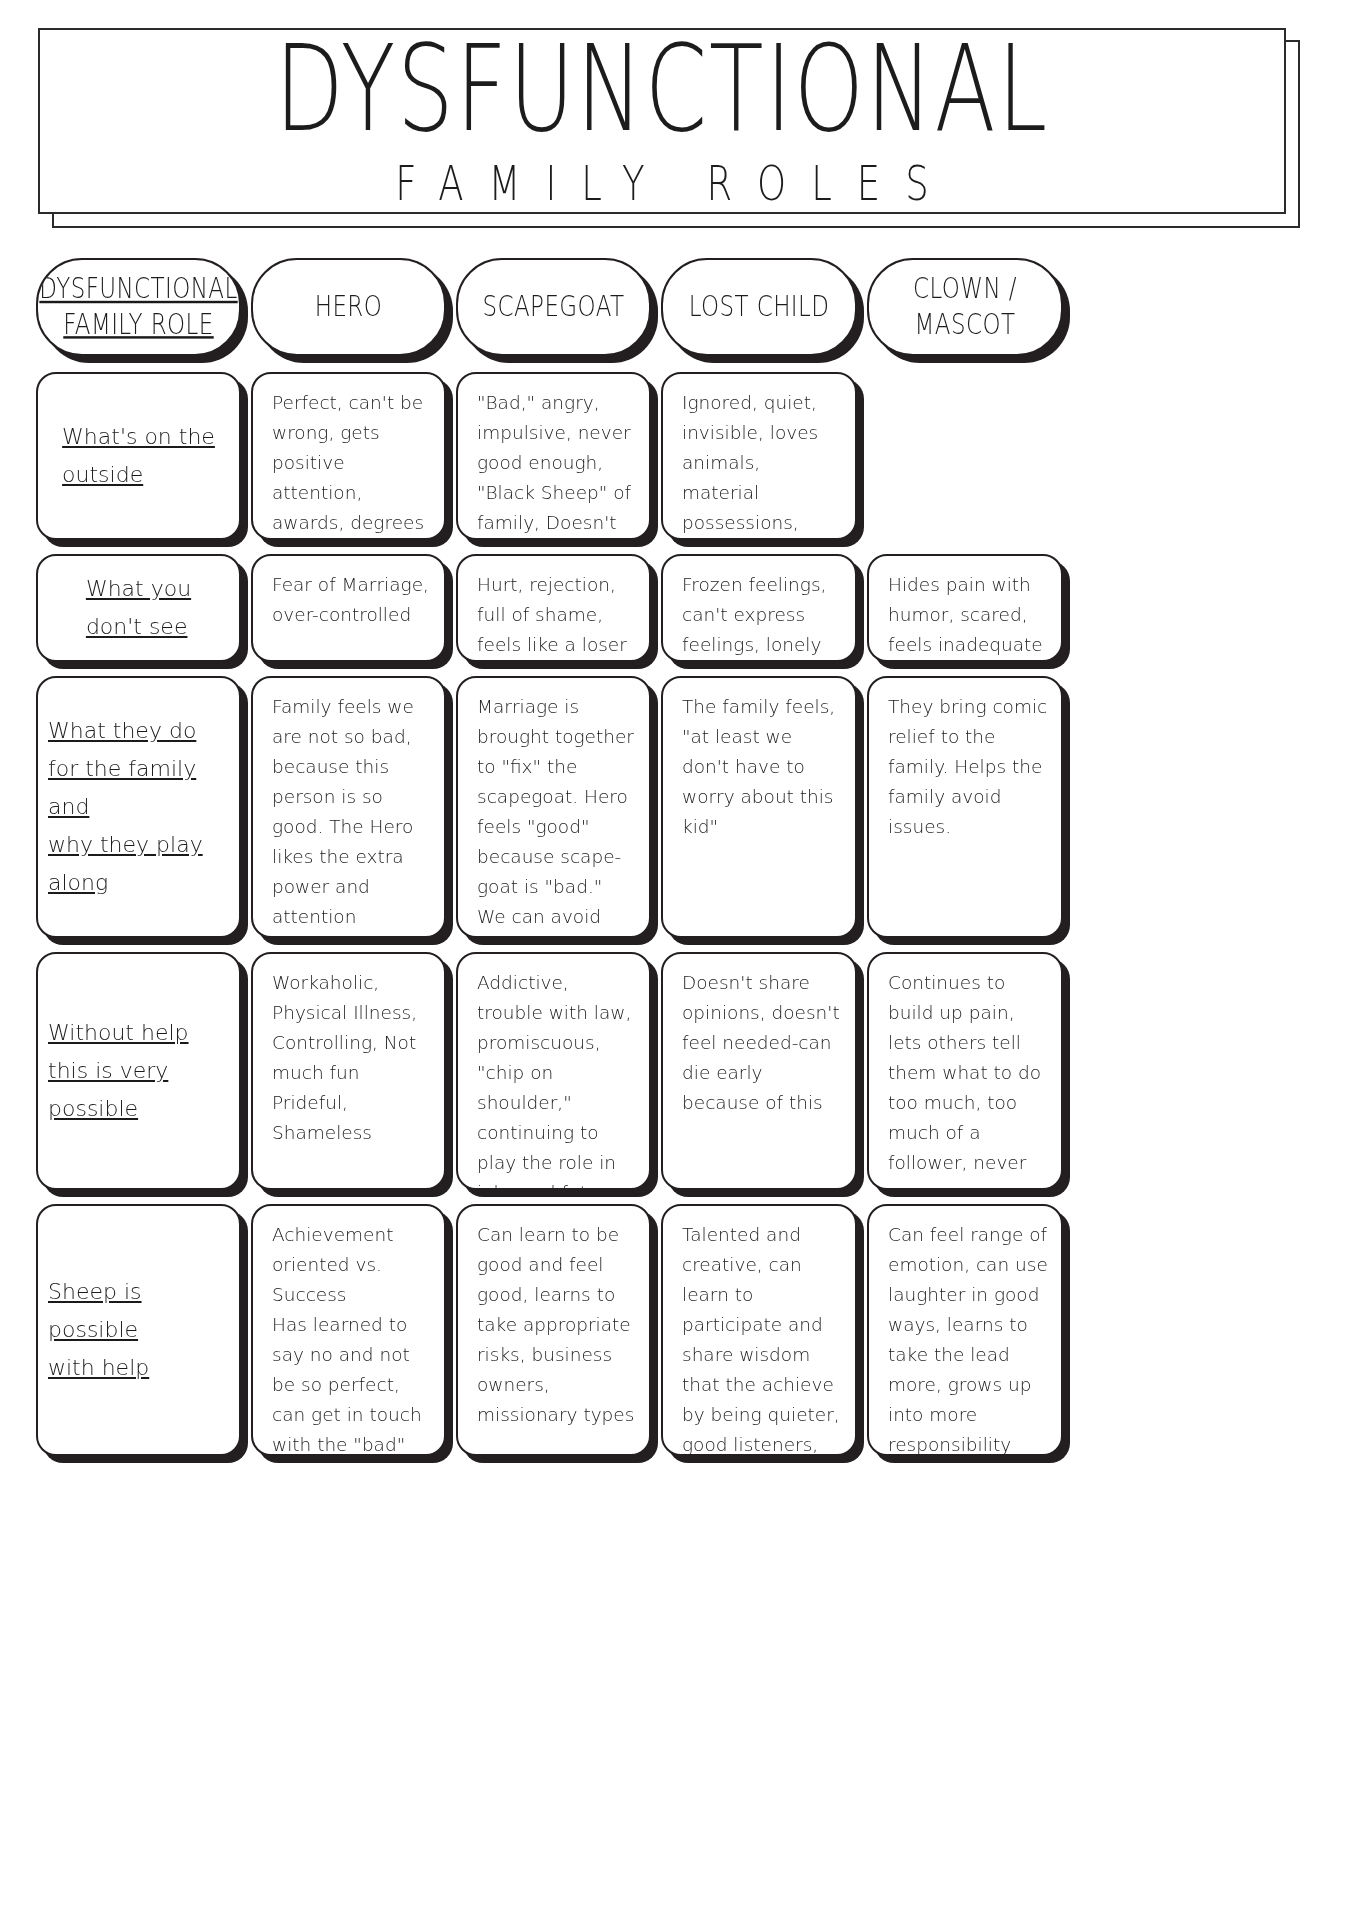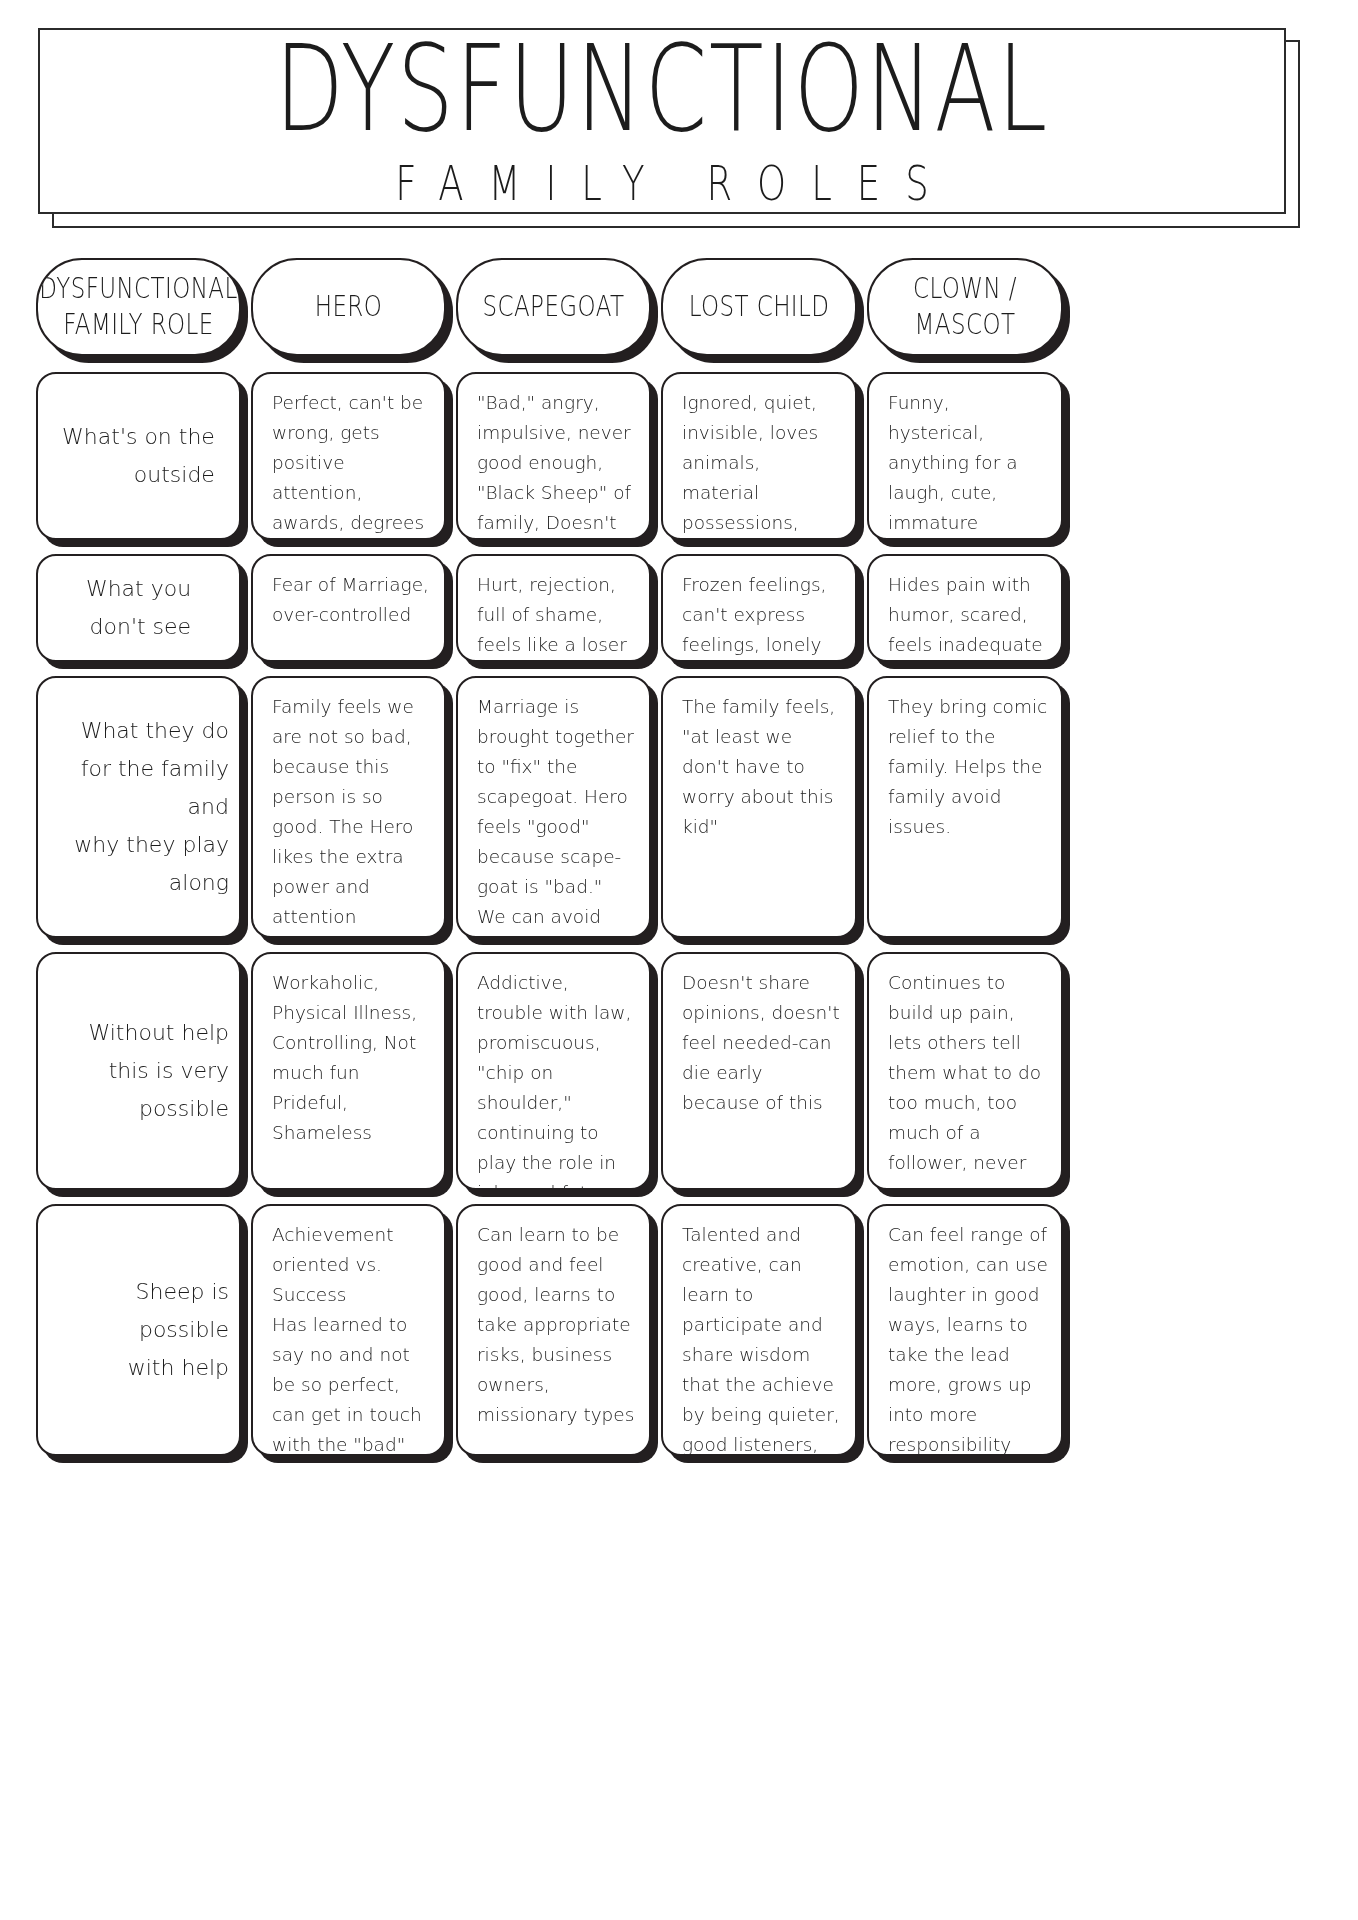--- a/index.html
+++ b/index.html
@@ -135,21 +135,21 @@
   
   .body-row .cell,
   .body-row .cell-shadow { border-radius: 20px; }
   .body-row .cell {
     padding: 14px 13px 10px 19px;
   }
   .row-label-cell .cell {
     display: flex;
     align-items: center;
     justify-content: center;
-    text-align: right;
+    text-align: left;
     padding: 12px 10px;
   }
   .row-label {
     font-family: "DejaVu Sans", sans-serif;
     font-weight: 300;
     font-size: 22px;
     line-height: 1.72;
     color: #1c1c1c;
     white-space: pre-line;
   }
@@ -157,21 +157,21 @@
     font-family: "DejaVu Sans", sans-serif;
     font-weight: 300;
     font-size: 18.5px;
     line-height: 1.62;
     color: #1c1c1c;
     white-space: pre-line;
     text-align: left;
   }
 
   
-  .col-0 { width: 205px; }
+  .col-0 { width: 205px; text-decoration: underline; }
   .col-1 { width: 195px; }
   .col-2 { width: 195px; }
   .col-3 { width: 196px; }
   .col-4 { width: 196px; }
 
   
   .r1 .cell-shell { height: 168px; }
   .r2 .cell-shell { height: 108px; }
   .r3 .cell-shell { height: 262px; }
   .r4 .cell-shell { height: 238px; }
@@ -243,26 +243,20 @@
       <div class="cell">
         <span class="cell-text">"Bad," angry, impulsive, never good enough, "Black Sheep" of family, Doesn't fit in</span>
       </div>
     </div>
     <div class="cell-shell col-3">
       <div class="cell-shadow"></div>
       <div class="cell">
         <span class="cell-text">Ignored, quiet, invisible, loves animals, material possessions, artistic, sometimes has learning disabilities</span>
       </div>
     </div>
-    <div class="cell-shell col-4">
-      <div class="cell-shadow"></div>
-      <div class="cell">
-        <span class="cell-text">Funny, hysterical, anything for a laugh, cute, immature</span>
-      </div>
-    </div>
   </div>
 
   <div class="row body-row r2">
     <div class="cell-shell col-0 row-label-cell">
       <div class="cell-shadow"></div>
       <div class="cell">
         <span class="row-label">What you
 don't see</span>
       </div>
     </div>

